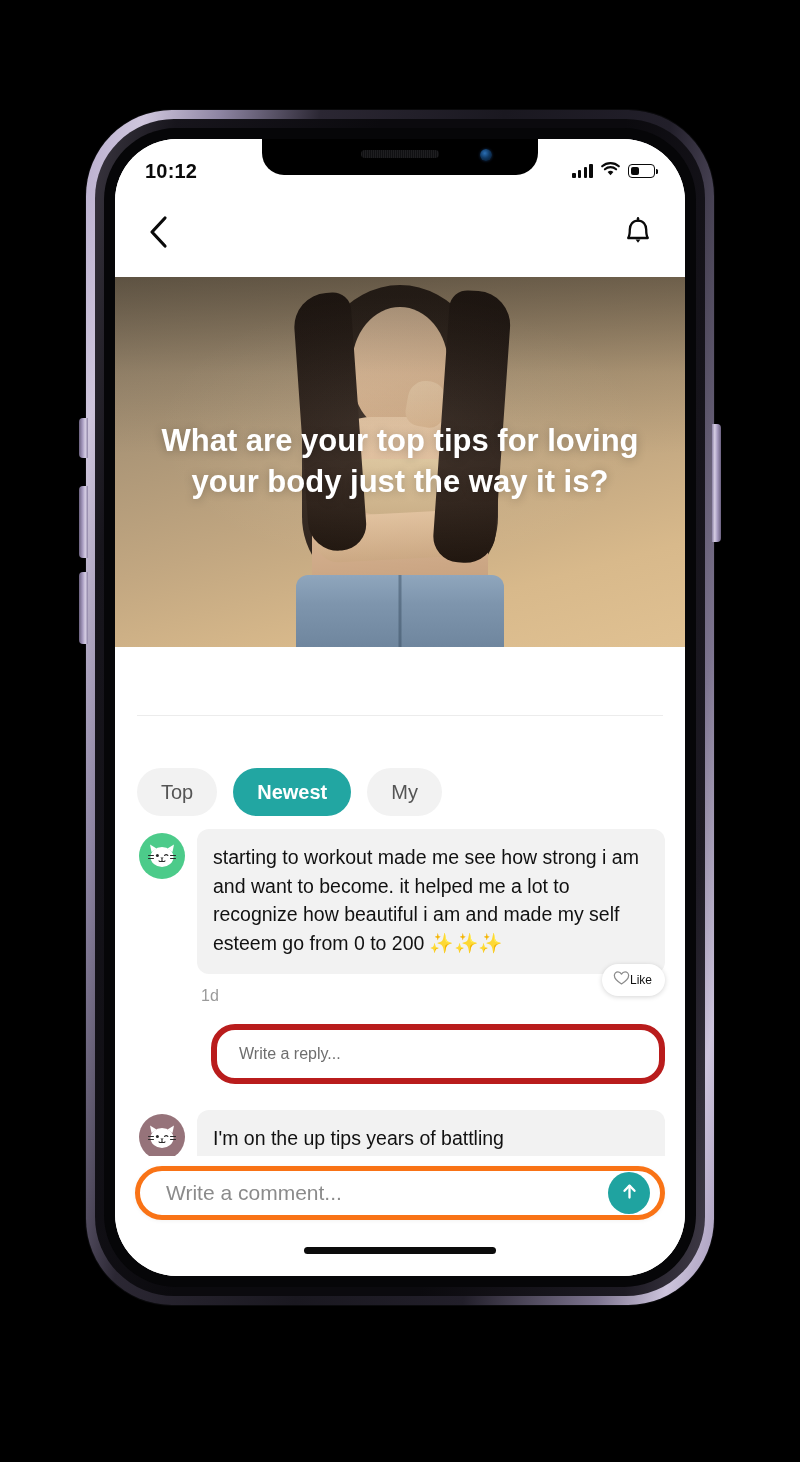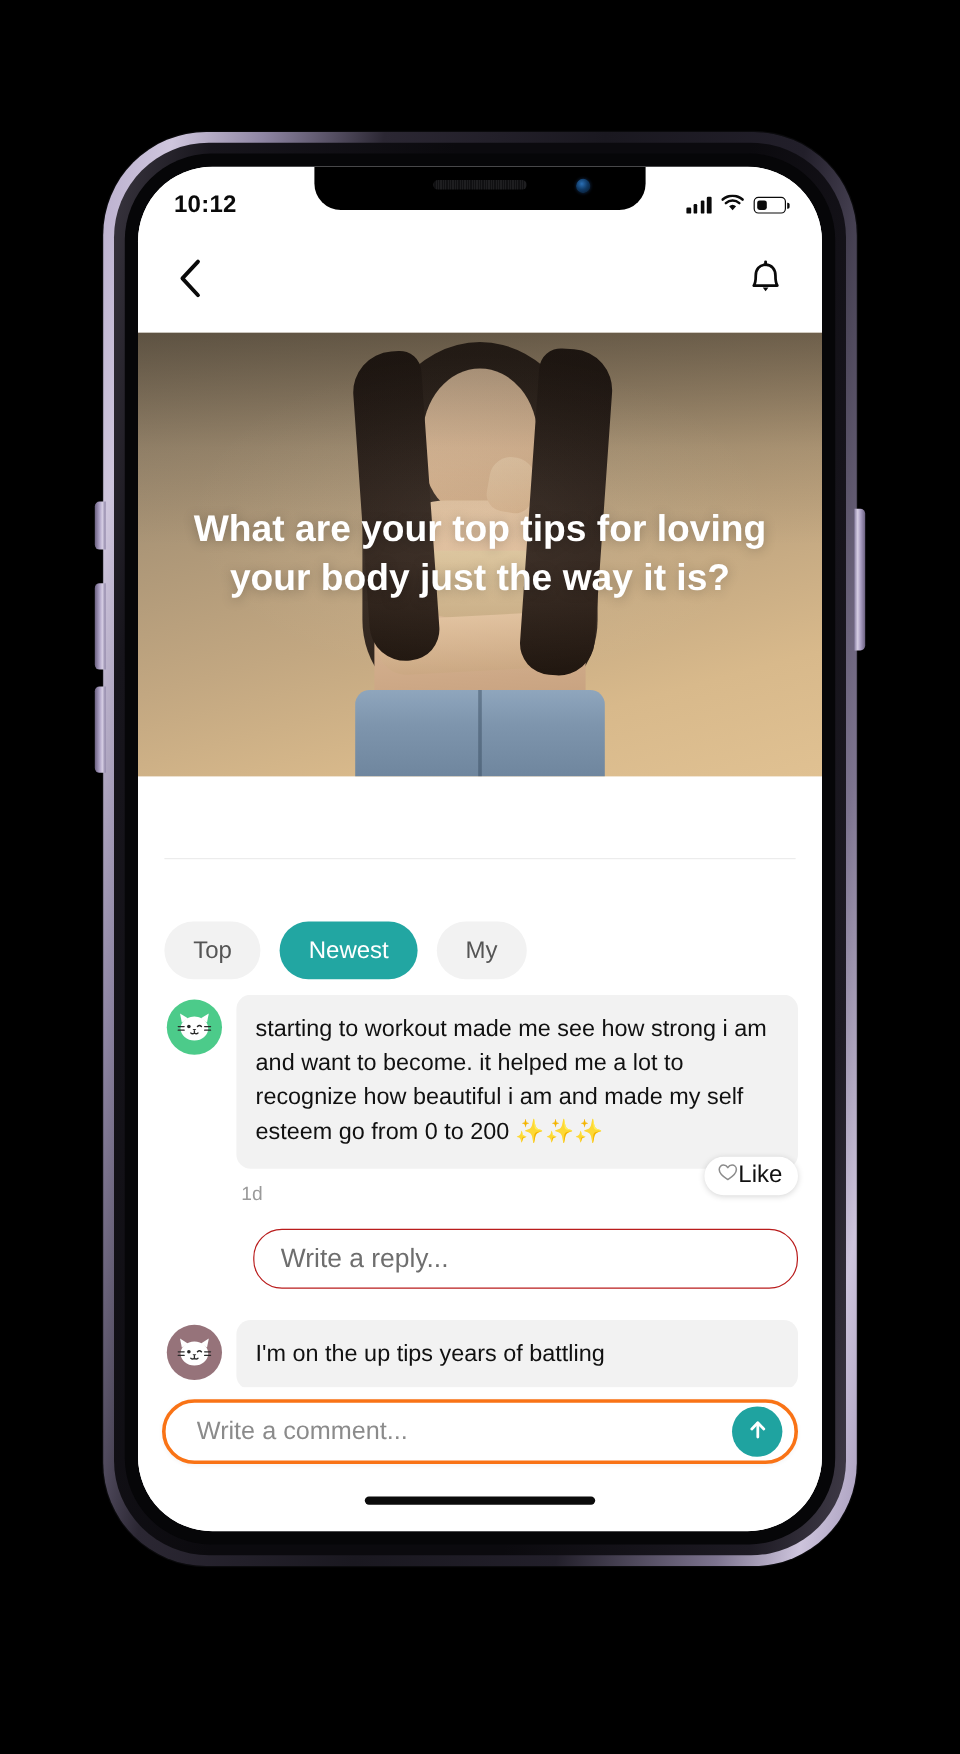--- a/index.html
+++ b/index.html
@@ -328,21 +328,21 @@
     font-size: 20px;
     background: #f2f2f2;
     color: #555555;
     border: none;
     cursor: pointer;
     font-family: "Liberation Sans", sans-serif;
   }
   .chip.active {
     background: #22a6a2;
     color: #ffffff;
-    font-weight: normal;
+    font-weight: bold;
   }
 
   
   #comments {
     position: absolute;
     top: 690px;
     left: 0;
     width: 570px;
     height: 380px;
     overflow: hidden;
@@ -391,33 +391,33 @@
     right: 0;
     top: -10px;
     background: #ffffff;
     border-radius: 18px;
     box-shadow: 0 1px 5px rgba(0,0,0,0.17);
     height: 32px;
     display: flex;
     align-items: center;
     gap: 0;
     padding: 0 13px 0 11px;
-    font-size: 20px;
+    font-size: 12px;
     color: #111111;
     cursor: pointer;
   }
   .reply-box {
     margin: 14px 0 0 14px;
     height: 48px;
-    border: 1px solid #b91c1c;
+    border: 6px solid #b91c1c;
     border-radius: 24px;
     display: flex;
     align-items: center;
     padding: 0 22px;
-    font-size: 22px;
+    font-size: 16px;
     color: #6e6e6e;
     background: #ffffff;
     cursor: text;
   }
   .comment-gap { height: 26px; }
 
   
   #composer {
     position: absolute;
     left: 0; bottom: 0;
@@ -426,21 +426,21 @@
     background: #ffffff;
     z-index: 20;
   }
   #composer-field {
     position: absolute;
     left: 20px;
     top: 10px;
     width: 530px;
     height: 54px;
     box-sizing: border-box;
-    border: 3px solid #f97316;
+    border: 5px solid #f97316;
     border-radius: 28px;
     background: #ffffff;
     display: flex;
     align-items: center;
     padding: 0 10px 0 24px;
     box-shadow: 0 1px 4px rgba(0,0,0,0.05);
   }
   #composer-input {
     flex: 1 1 auto;
     border: none;

